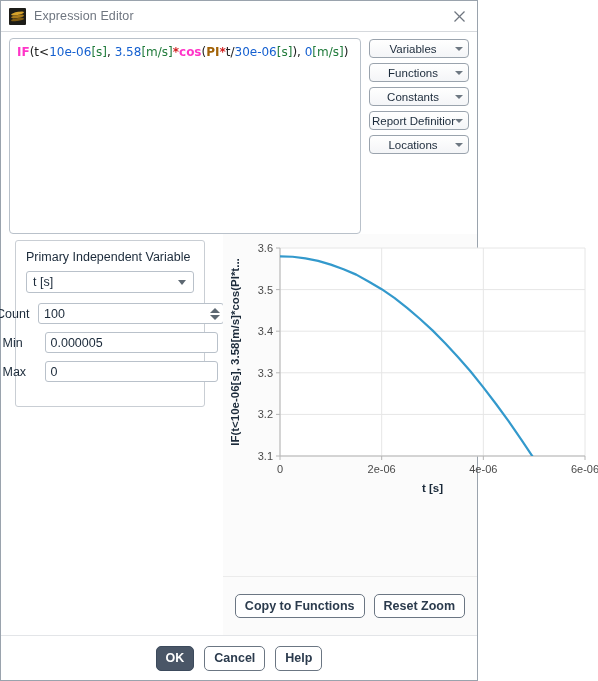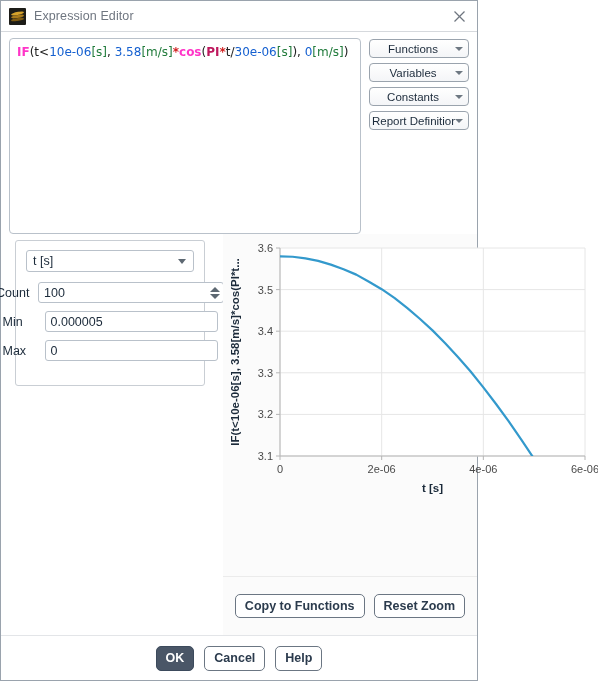--- a/index.html
+++ b/index.html
@@ -97,21 +97,21 @@
     font-family: "DejaVu Sans", sans-serif;
     font-size: 12px;
     line-height: 15px;
     white-space: nowrap;
   }
   .tok-fn    { color: #ff35c8; font-weight: bold; }
   .tok-plain { color: #222222; }
   .tok-num   { color: #1560d0; margin-top: 28px; }
   .tok-unit  { color: #1f7a3a; }
   .tok-op    { color: #d11f1f; font-weight: bold; }
-  .tok-const { color: #be185d; font-weight: bold; }
+  .tok-const { color: #a16207; font-weight: bold; }
 
   .side-buttons {
     display: flex;
     flex-direction: column;
     gap: 5px;
     padding-top: 1px;
     width: 100px;
   }
   .dropdown-btn {
     height: 19px;
@@ -392,43 +392,48 @@
       </svg>
     </div>
   </div>
 
   <div class="editor-region">
     <div class="expr-box">
       <div class="expr-text" id="expr-text"><span class="tok-fn">IF</span><span class="tok-plain">(t&lt;</span><span class="tok-num">10e-06</span><span class="tok-unit">[s]</span><span class="tok-plain">, </span><span class="tok-num">3.58</span><span class="tok-unit">[m/s]</span><span class="tok-op">*</span><span class="tok-fn">cos</span><span class="tok-plain">(</span><span class="tok-const">PI</span><span class="tok-op">*</span><span class="tok-plain">t/</span><span class="tok-num">30e-06</span><span class="tok-unit">[s]</span><span class="tok-plain">), </span><span class="tok-num">0</span><span class="tok-unit">[m/s]</span><span class="tok-plain">)</span></div>
     </div>
     <div class="side-buttons">
       <div class="dropdown-btn">
+        <span class="dd-label">Variables</span>
+        <span class="caret"></span>
+      </div>
+      <div class="dropdown-btn">
         <span class="dd-label">Functions</span>
-        <span class="caret"></span>
-      </div>
-      <div class="dropdown-btn">
-        <span class="dd-label">Variables</span>
         <span class="caret"></span>
       </div>
       <div class="dropdown-btn">
         <span class="dd-label">Constants</span>
         <span class="caret"></span>
       </div>
       <div class="dropdown-btn" style="padding:0 13px 0 2px;">
         <span class="dd-label">Report Definitions</span>
         <span class="caret"></span>
       </div>
+      <div class="dropdown-btn">
+        <span class="dd-label">Locations</span>
+        <span class="caret"></span>
+      </div>
     </div>
   </div>
 
 
   <div class="middle">
 
     <div class="params-col">
       <div class="params-panel">
+        <div class="pi-label">Primary Independent Variable</div>
         <div class="pi-select">
           <span>t [s]</span>
           <span class="caret"></span>
         </div>
 
         <div class="field-row">
           <div class="field-label">Count</div>
           <div class="spinner-wrap">
             <input class="field-input" type="text" value="100" style="">
             <span class="spin-arrows">

